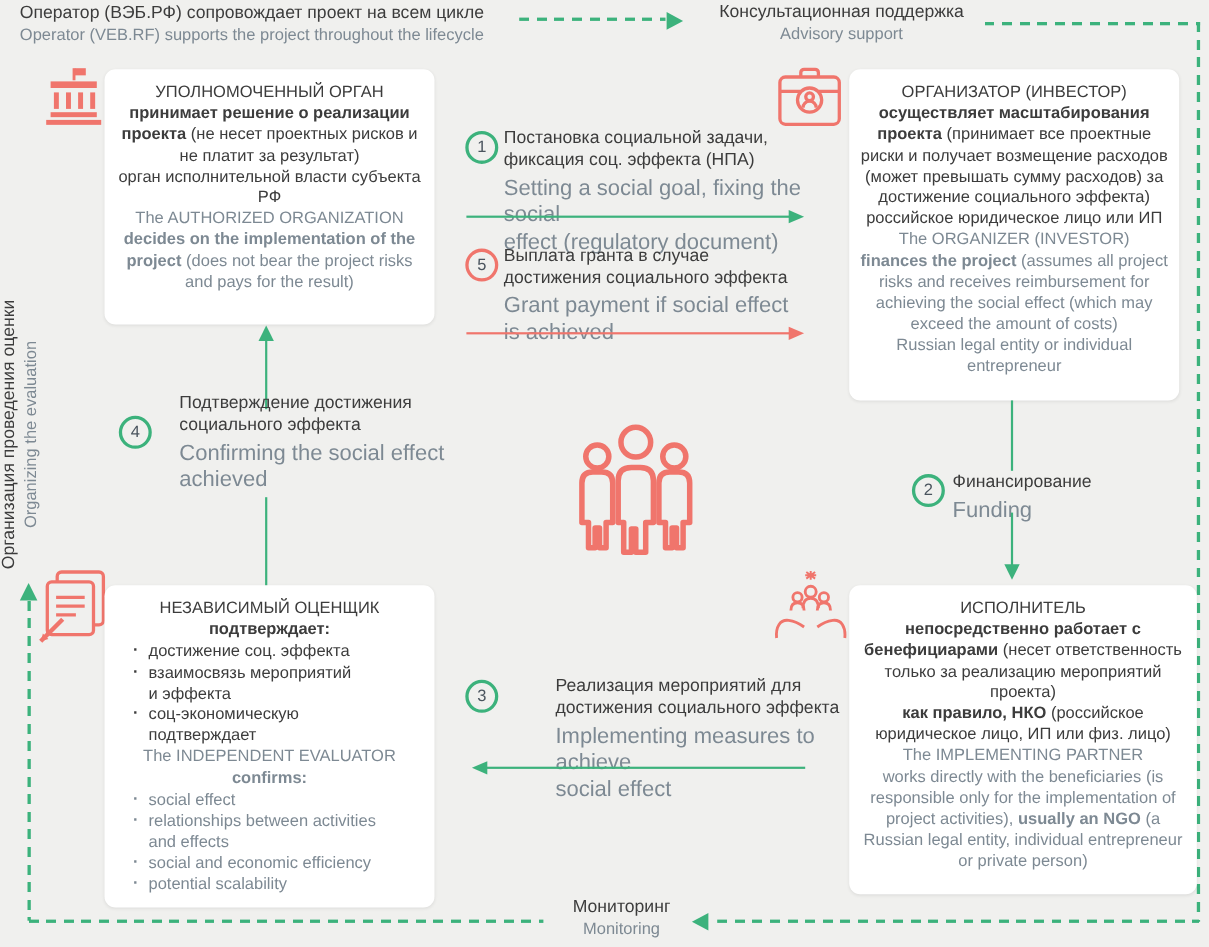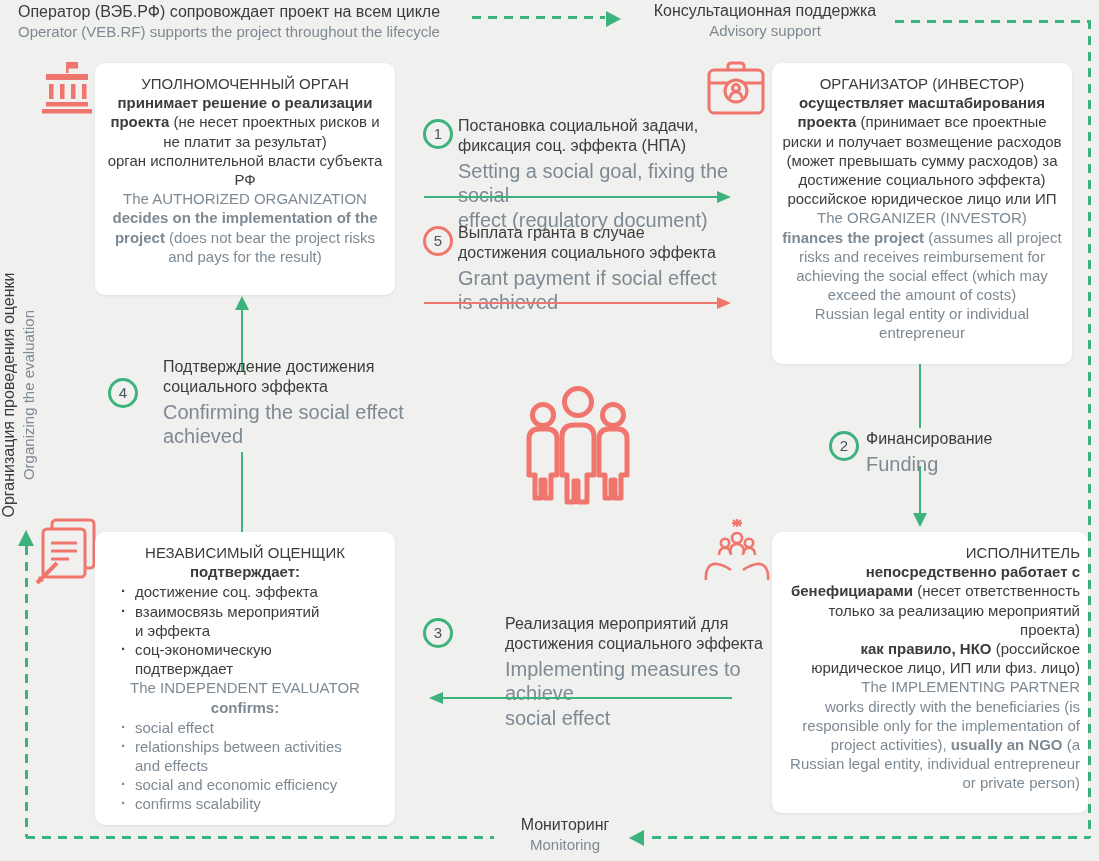--- a/index.html
+++ b/index.html
@@ -28,21 +28,21 @@
   .box {
     position:absolute; background:#ffffff; border-radius:10px;
     box-shadow:0 1px 3px rgba(0,0,0,.07);
     padding:11px 8px; text-align:center;
     font-size:15px; line-height:1.28; box-sizing:border-box;
   }
   .box .para { margin:0; }
   #box-authorized  { left:95px;  top:63px;  width:300px; min-height:232px; }
   #box-organizer   { left:772px; top:63px;  width:300px; min-height:301px; }
   #box-evaluator   { left:95px;  top:532px; width:300px; min-height:281px; }
-  #box-implementer { left:772px; top:532px; width:316px; min-height:281px;text-align:right; }
+  #box-implementer { left:772px; top:532px; width:316px; min-height:281px; }
   .bullets { list-style:none; margin:1px 0 0 0; padding:0 0 0 14px; text-align:left; }
   .bullets li { position:relative; padding-left:18px; white-space:pre-line; }
   .bullets li::before { content:"·"; position:absolute; left:4px; top:-1px; font-weight:700; }
   .bullets.en li::before { color:#7d8993; }
 
   
   .side-label {
     left:-135px; top:365px; width:330px; height:60px;
     transform:rotate(-90deg); text-align:center;
   }
@@ -195,21 +195,21 @@
       <li>соц-экономическую
 подтверждает</li>
     </ul>
     <div class="en">The INDEPENDENT EVALUATOR</div>
     <div class="en"><b>confirms:</b></div>
     <ul class="bullets en">
       <li>social effect</li>
       <li>relationships between activities
 and effects</li>
       <li>social and economic efficiency</li>
-      <li>confirms scalability</li>
+      <li>potential scalability</li>
     </ul>
   </div>
 
   <div class="box" id="box-implementer">
     <div class="ru">ИСПОЛНИТЕЛЬ</div>
     <p class="para ru"><b>непосредственно работает с бенефициарами</b><span> (несет ответственность только за реализацию мероприятий проекта)</span><br><b>как правило, НКО</b><span> (российское юридическое лицо, ИП или физ. лицо)</span></p>
     <p class="para en"><span class="blk">The IMPLEMENTING PARTNER</span><span>works directly with the beneficiaries (is responsible only for the implementation of project activities),</span> <b>usually an NGO</b><span> (a Russian legal entity, individual entrepreneur or private person)</span></p>
   </div>
 
   <div class="num" style="left:423px; top:119px;">1</div>

